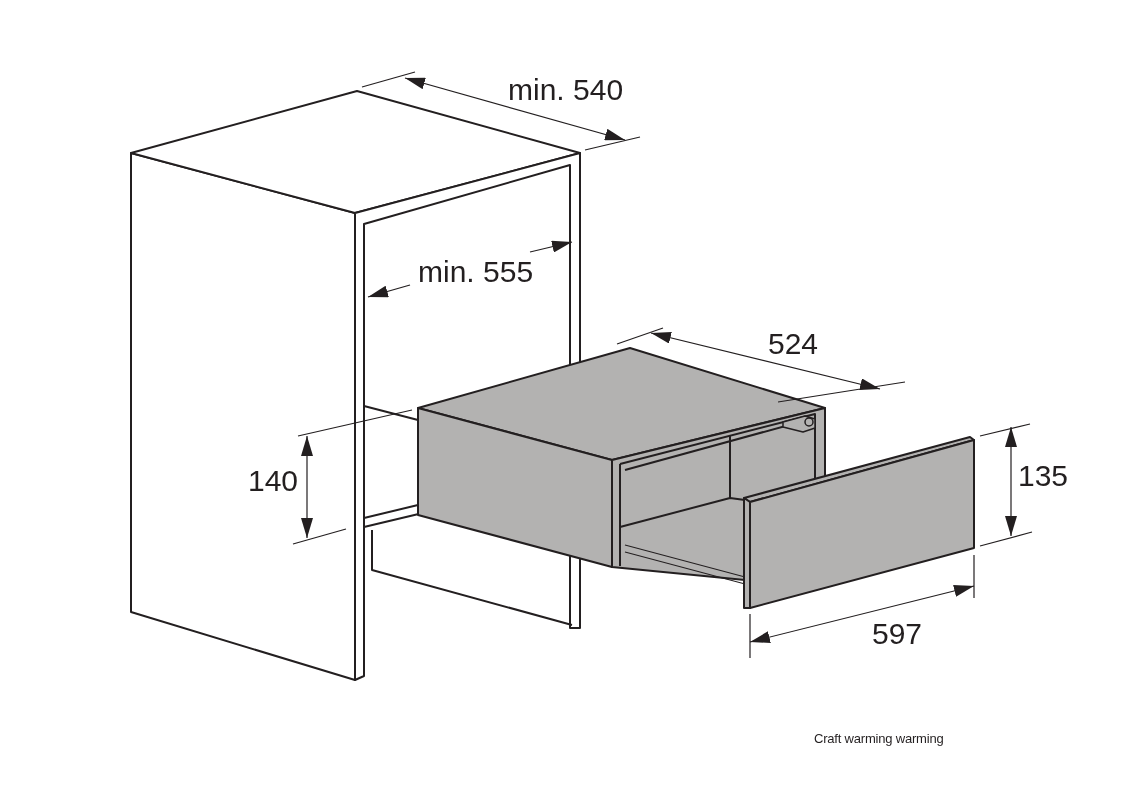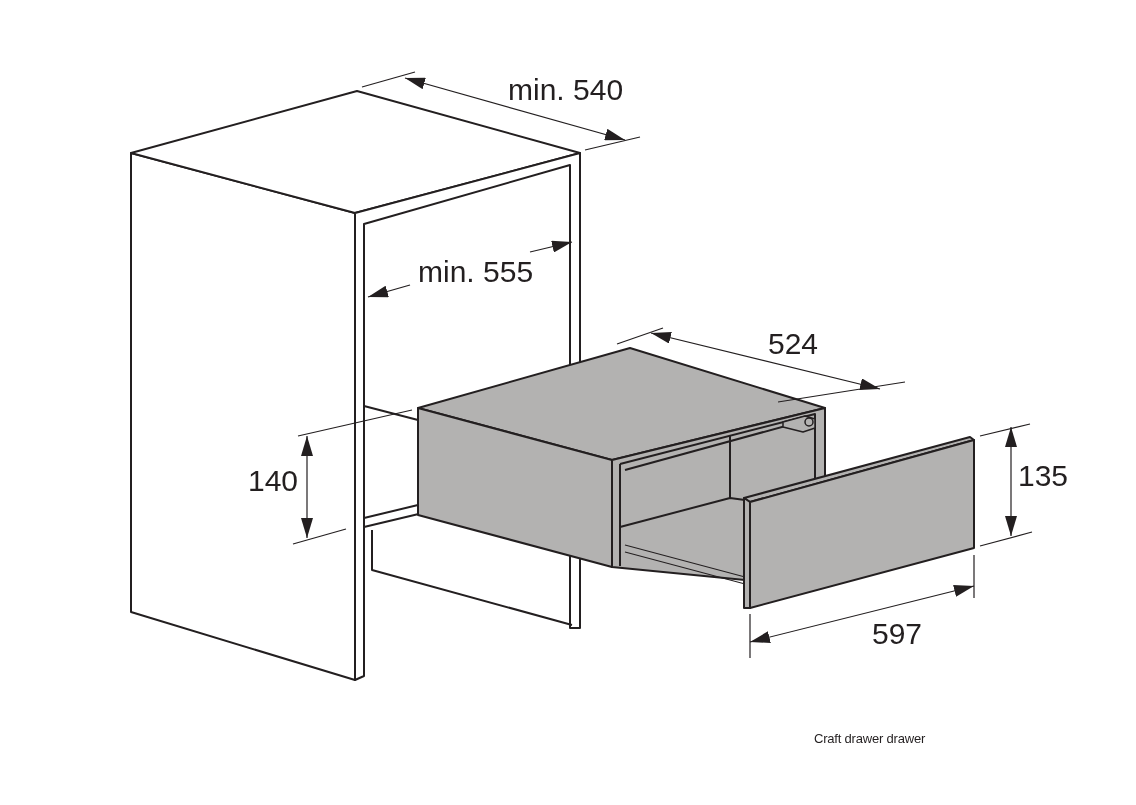--- a/index.html
+++ b/index.html
@@ -97,13 +97,13 @@
   </g>
 
   <g>
     <line class="thin" x1="750" y1="614" x2="750" y2="658"></line>
     <line class="thin" x1="974" y1="555" x2="974" y2="598"></line>
     <line class="thin" x1="750" y1="642" x2="974" y2="586" marker-start="url(#arrB)" marker-end="url(#arrB)"></line>
     <text class="dimtext" x="872" y="644">597</text>
   </g>
 </svg>
 
-<div class="caption">Craft drawer drawer</div>
+<div class="caption">Craft warming warming</div>
 
 </body></html>

